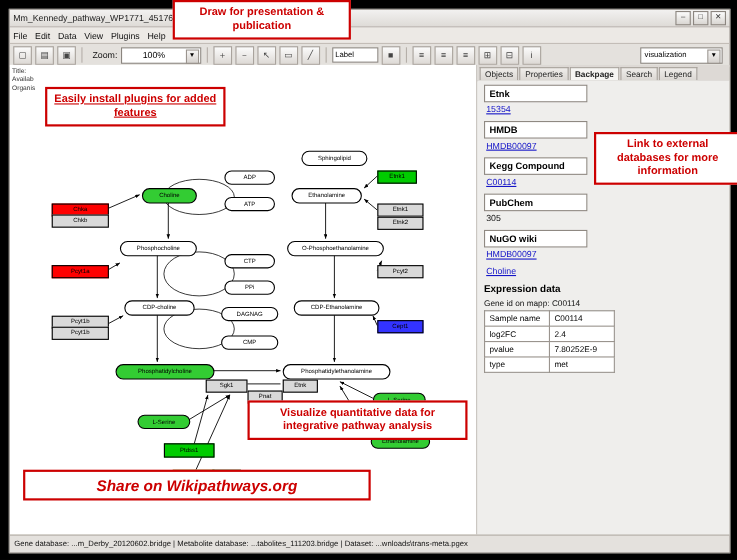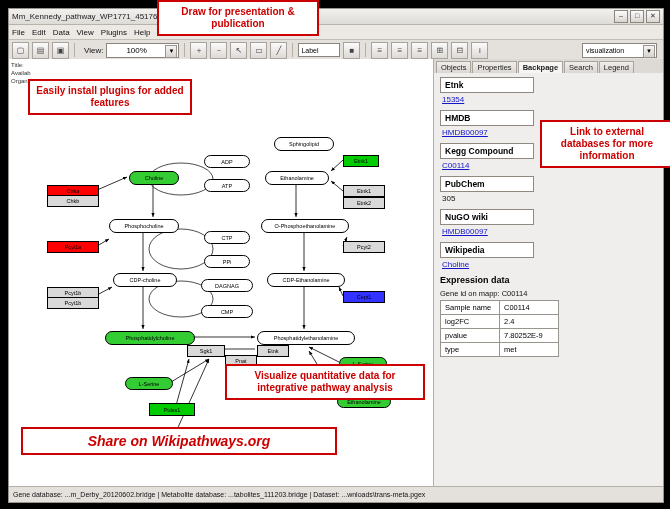--- a/index.html
+++ b/index.html
@@ -79,21 +79,21 @@
     <span>View</span>
     <span>Plugins</span>
     <span>Help</span>
   </div>
 
   <div class="toolbar">
     <span class="tbtn">▢</span>
     <span class="tbtn">▤</span>
     <span class="tbtn">▣</span>
     <span class="tsep"></span>
-    <span class="zoomlabel">View:</span>
+    <span class="zoomlabel">Zoom:</span>
     <span class="zoomsel">
       <span>100%</span>
       <span class="arr">▼</span>
     </span>
     <span class="tsep"></span>
     <span class="tbtn">＋</span>
     <span class="tbtn">－</span>
     <span class="tbtn">↖</span>
     <span class="tbtn">▭</span>
     <span class="tbtn">╱</span>
@@ -189,21 +189,21 @@
           <div class="node metaG" style="left: 330px; top: 298px; width: 46px; height: 11px;">L-Serine</div>
           <div class="node gp" style="left: 330px; top: 316px; width: 46px; height: 11px;">Ptdss2</div>
           <div class="node metaG" style="left: 116px; top: 318px; width: 46px; height: 11px;">L-Serine</div>
           <div class="node gp" style="left: 240px; top: 318px; width: 34px; height: 11px;">Psd</div>
           <div class="node metaG" style="left: 328px; top: 336px; width: 52px; height: 11px;">Ethanolamine</div>
           <div class="node green" style="left: 140px; top: 344px; width: 44px; height: 11px;">Ptdss1</div>
           <div class="node yellow" style="left: 148px; top: 368px; width: 36px; height: 14px;">P-Serine</div>
           <div class="node green" style="left: 184px; top: 368px; width: 24px; height: 14px;">Ser</div>
         </div>
 
-      <div class="callout" id="c-plugins" style="position:absolute;left:19px;top:20px;width:148px;">Easily install plugins for added features</div>
+      <div class="callout" id="c-plugins" style="position:absolute;left:32px;top:20px;width:148px;text-decoration:underline;">Easily install plugins for added features</div>
       <div class="callout" id="c-share" style="position:absolute;left:12px;top:368px;width:296px;">Share on Wikipathways.org</div>
       <div class="callout" id="c-visual" style="position:absolute;left:216px;top:305px;width:184px;">Visualize quantitative data  for integrative pathway analysis</div>
     </div>
 
     <div class="rightpanel">
       <div class="tabsrow">
         <span class="tab">Objects</span>
         <span class="tab">Properties</span>
         <span class="tab active">Backpage</span>
         <span class="tab">Search</span>
@@ -219,21 +219,20 @@
 
         <div class="dbbox">Kegg Compound</div>
         <div class="dblink">C00114</div>
 
         <div class="dbbox">PubChem</div>
         <div class="dbplain">305</div>
 
         <div class="dbbox">NuGO wiki</div>
         <div class="dblink">HMDB00097</div>
 
-        <div class="dbbox">Wikipedia</div>
         <div class="dblink">Choline</div>
 
         <div class="exptitle">Expression data</div>
         <div class="geneid">Gene id on mapp: C00114</div>
         <table class="exp">
           <tbody>
               <tr>
             <td>Sample name</td>
             <td>C00114</td>
           </tr>

